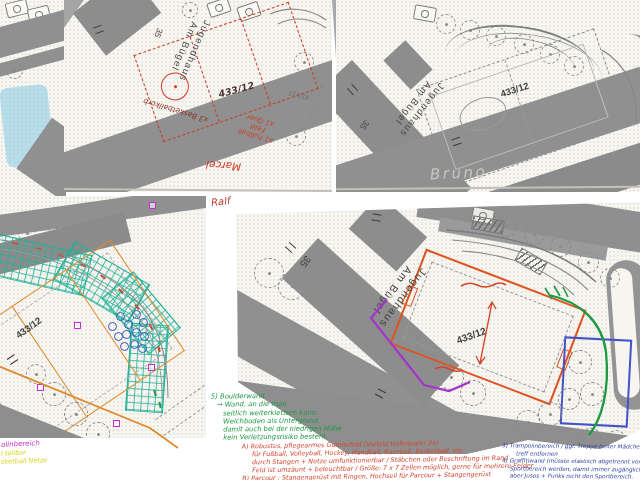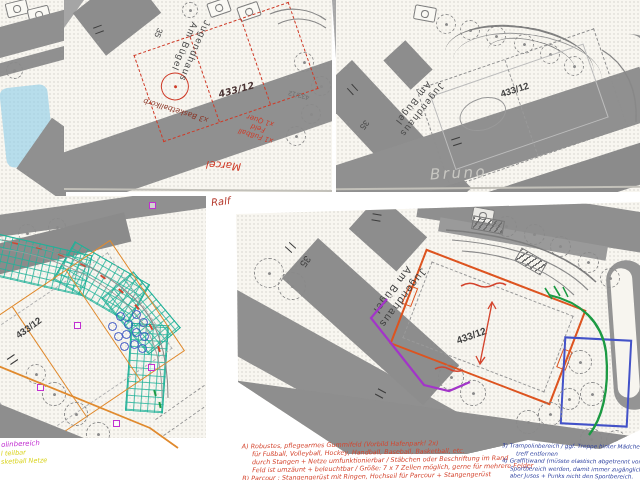--- a/index.html
+++ b/index.html
@@ -239,20 +239,28 @@
     <path d="M 452 240 C 504 244 556 258 588 290" stroke="#8c8c8c" stroke-width="1.2"></path>
     <path d="M 462 251 C 506 254 544 266 574 295" stroke="#8c8c8c" stroke-width="1.1"></path>
     <path d="M 387 299 L 371 318 L 424 385 L 449 391 L 470 382" stroke="#a335c9" stroke-width="2.2"></path>
     <path d="M 549 295 C 581 302 602 322 606 352 C 610 392 601 420 589 435" stroke="#1c9a43" stroke-width="2.3"></path>
     <path d="M 545 288 l 7 11 M 554 286 l 6 10 M 563 287 l 5 10" stroke="#1c9a43" stroke-width="1.6"></path>
     <path d="M 492 303 L 480 363 M 488 309 L 492 302 L 496 309 M 476 356 L 480 364 L 485 357" stroke="#d4452e" stroke-width="1.3"></path>
     <path d="M 461 286 q 8 -5 16 -1 q 8 4 16 0 q 7 -4 13 0" stroke="#d4452e" stroke-width="1.6"></path>
     <path d="M 435 369 q 7 -4 14 0 q 7 4 14 1" stroke="#d4452e" stroke-width="1.6"></path>
   </svg>
 
+  <div class="note" style="left:211px;top:392px;font-size:6.8px;line-height:8.3px;color:#1c9a43;transform:rotate(-.5deg);">
+    <div>5) Boulderwand</div>
+    <div style="padding-left:6px;">→ Wand, an die man</div>
+    <div style="padding-left:12px;">seitlich weiterklettern kann.</div>
+    <div style="padding-left:12px;">Weichboden als Untergrund,</div>
+    <div style="padding-left:12px;">damit auch bei der niedrigen Höhe</div>
+    <div style="padding-left:12px;">kein Verletzungsrisiko besteht.</div>
+  </div>
 
   <div class="note" style="left:242px;top:441px;font-size:6.4px;line-height:7.9px;color:#d4452e;transform:rotate(-1deg);">
     <div>A) Robustes, pflegearmes Gummifeld (Vorbild Hafenpark! 2x)</div>
     <div style="padding-left:10px;">für Fußball, Volleyball, Hockey, Handball, Baseball, Basketball, etc.</div>
     <div style="padding-left:10px;">durch Stangen + Netze umfunktionierbar / Stäbchen oder Beschriftung im Rand</div>
     <div style="padding-left:10px;">Feld ist umzäunt + beleuchtbar / Größe: 7 x 7 Zellen möglich, gerne für mehrere Felder</div>
     <div>B) Parcour : Stangengerüst mit Ringen, Hochseil für Parcour + Stangengerüst</div>
   </div>
 
   <div class="note" style="left:502px;top:443px;font-size:5.7px;line-height:7.6px;color:#2b3f9f;transform:rotate(.5deg);">

